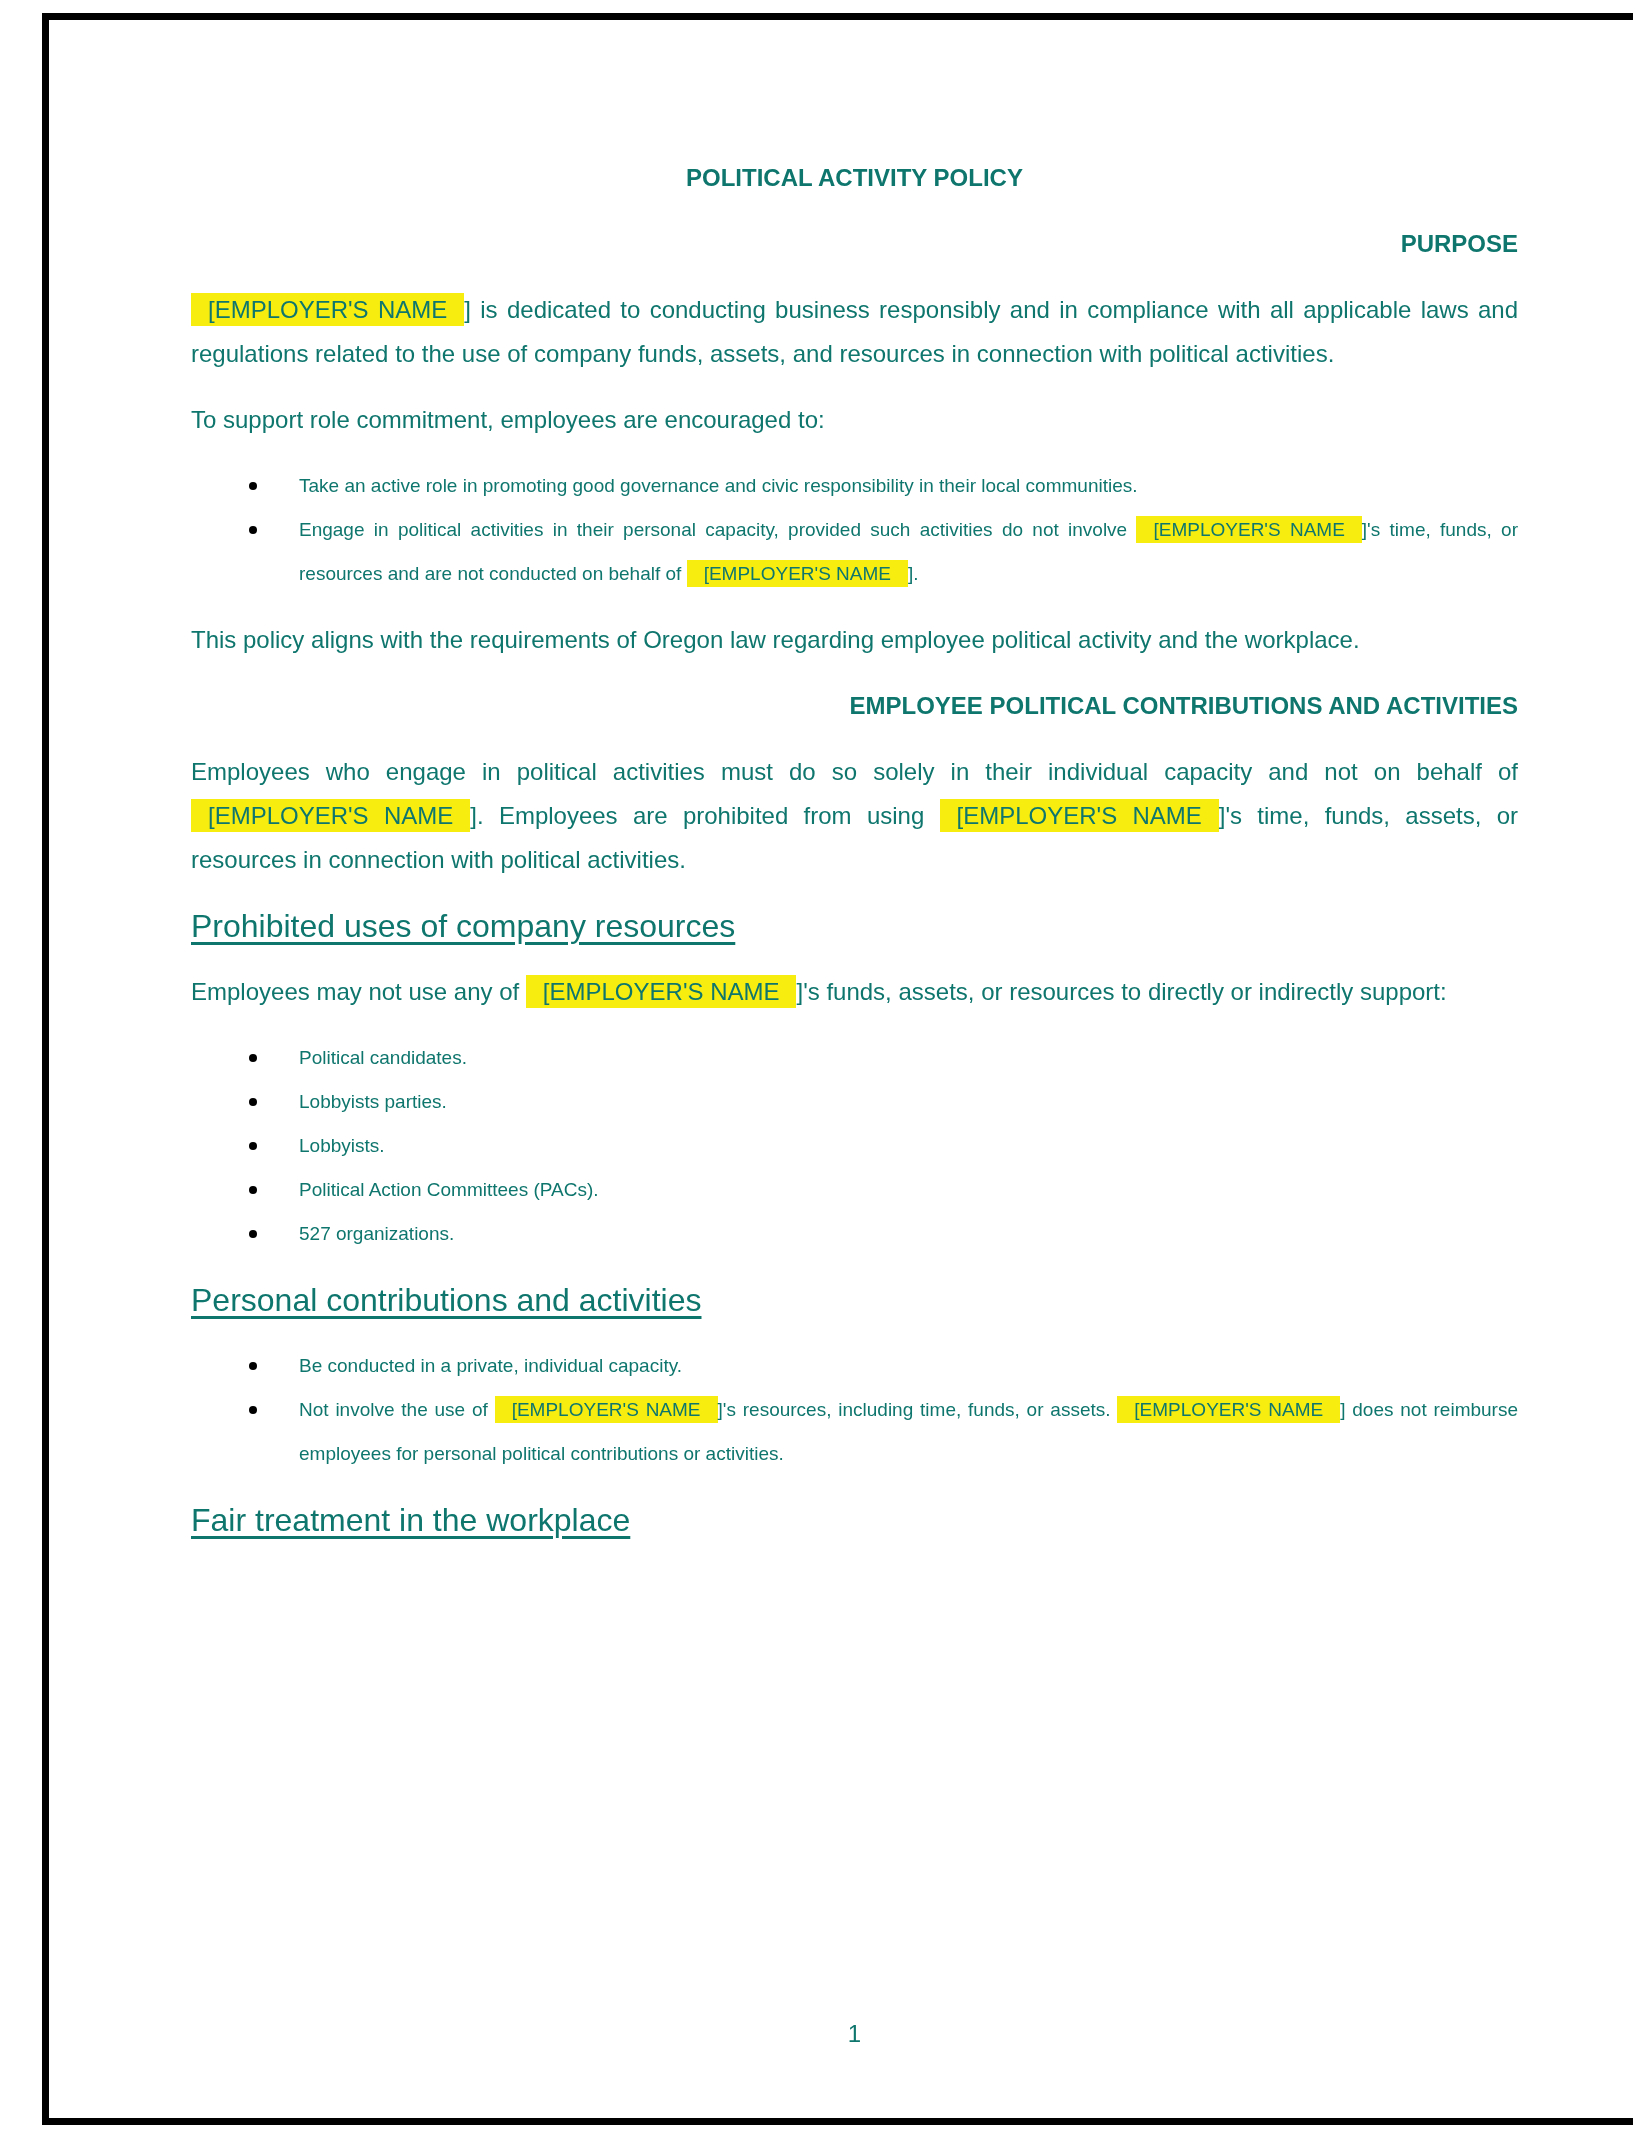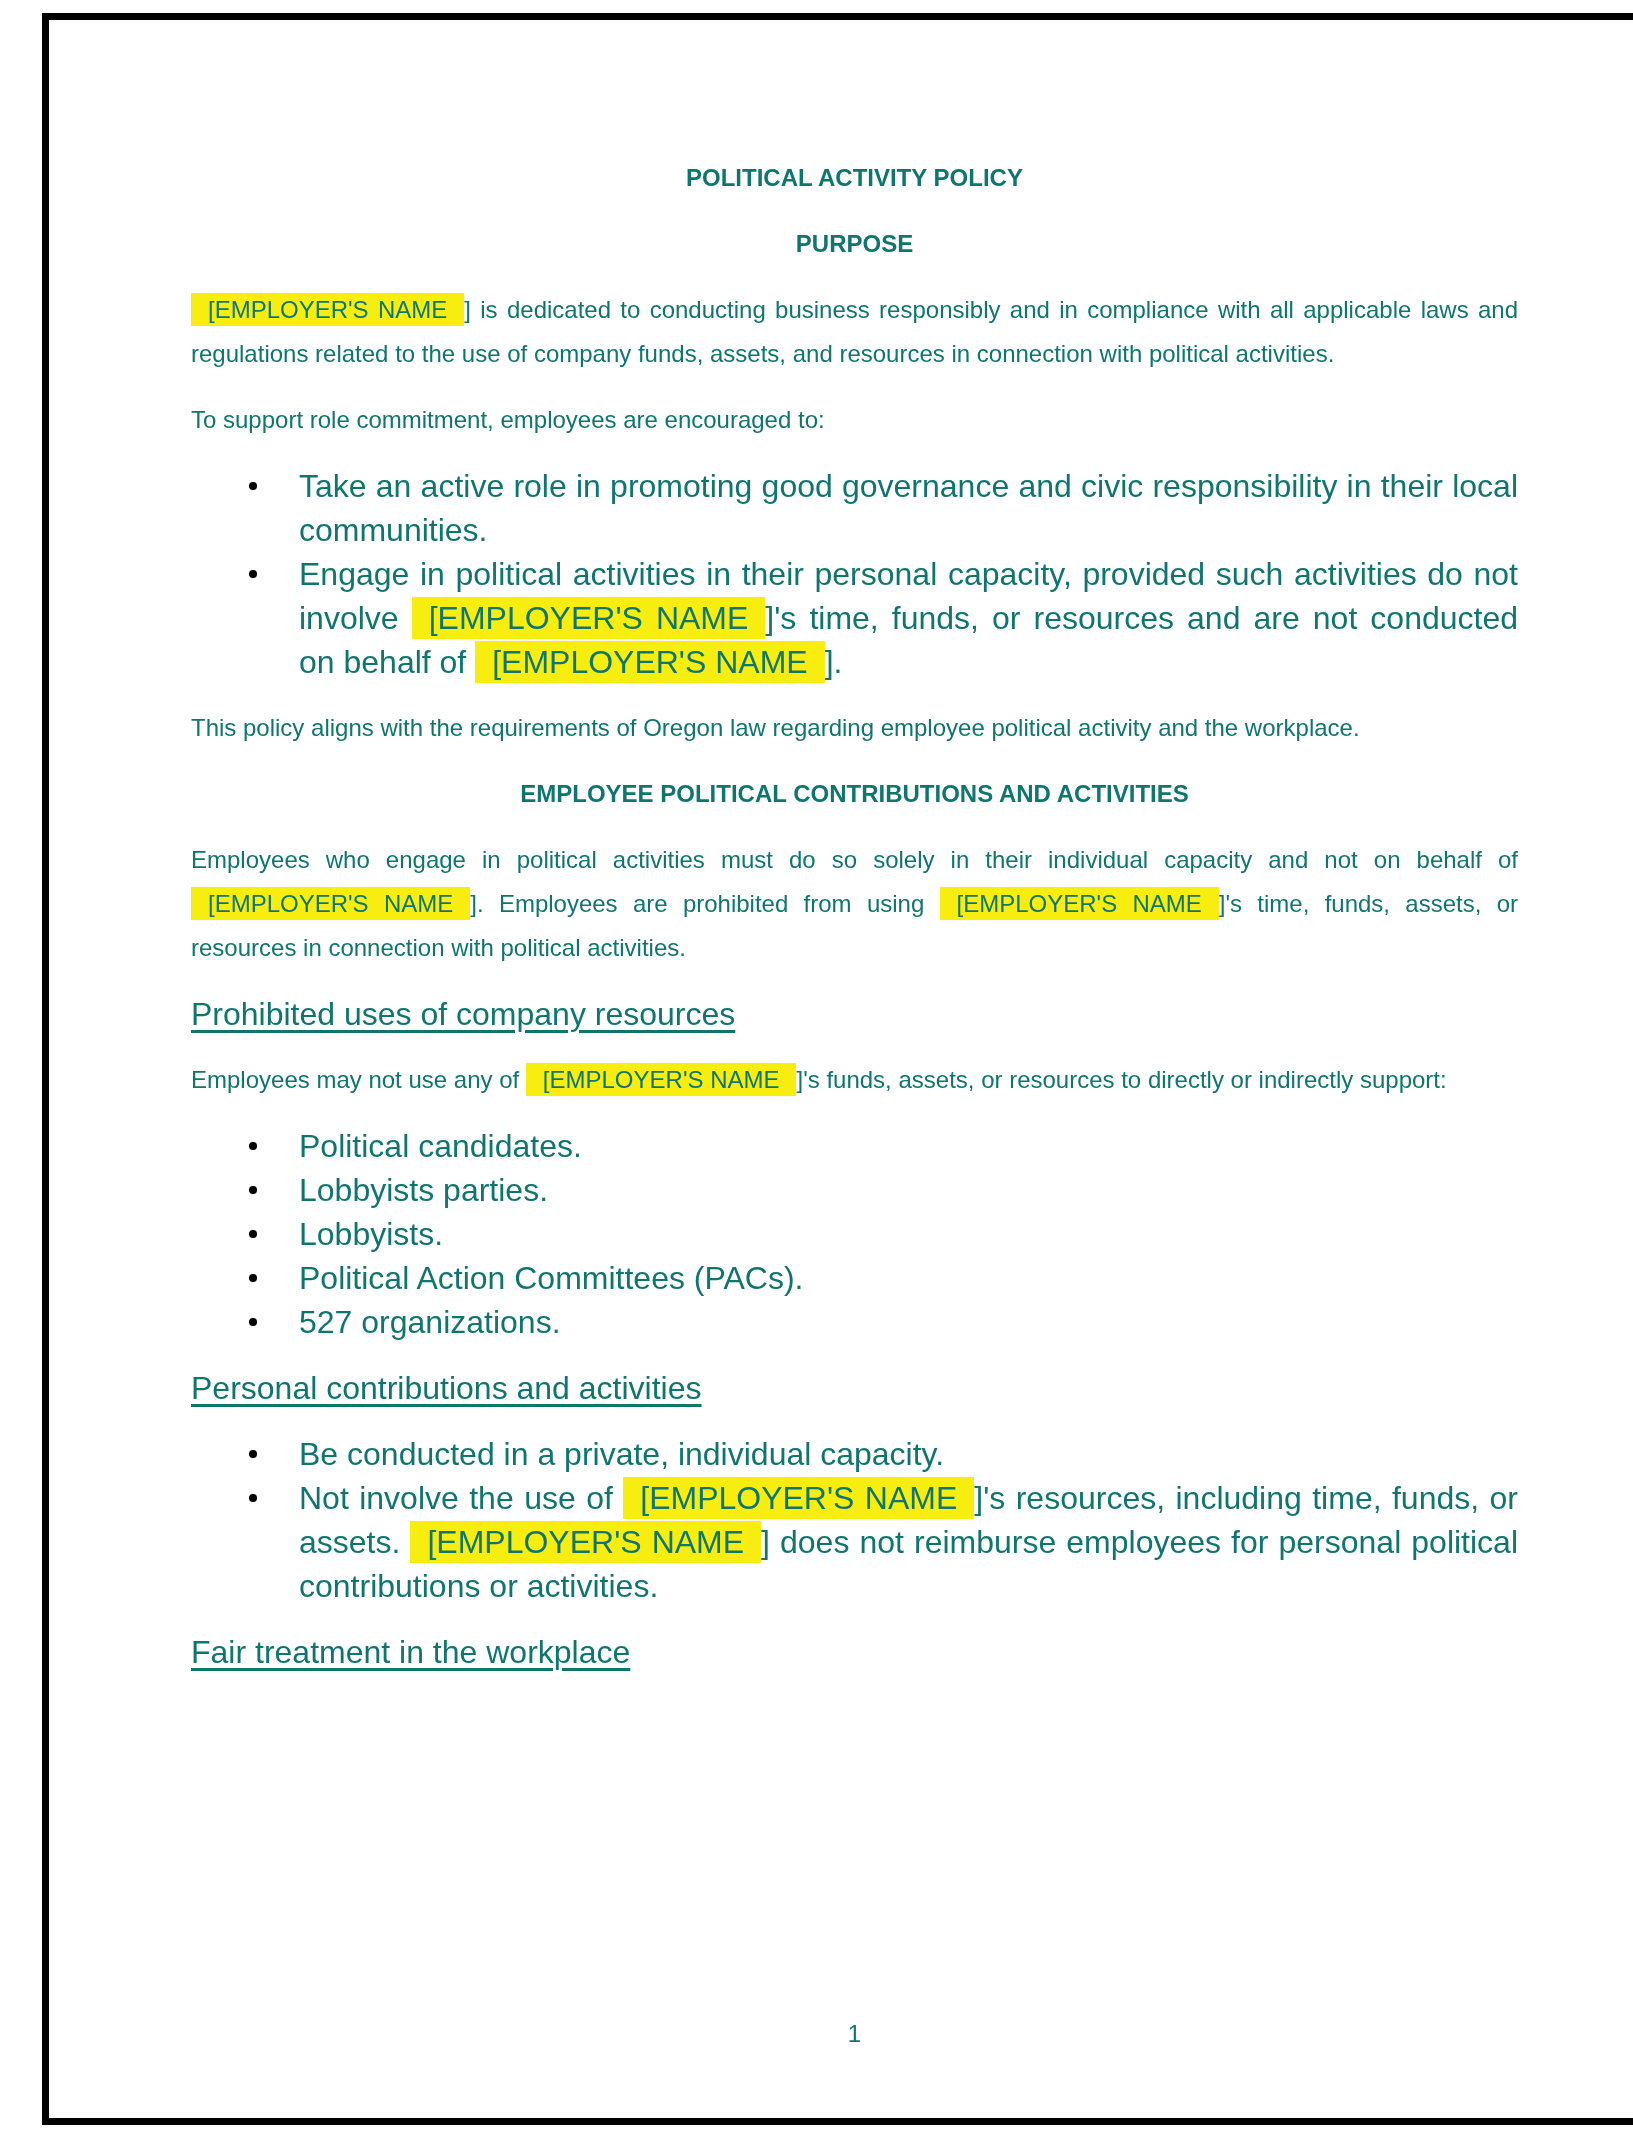--- a/index.html
+++ b/index.html
@@ -30,21 +30,21 @@
     font-size: 24px;
     line-height: 44px;
     font-weight: bold;
     text-align: center;
   }
   .heading {
     margin: 0 0 22px 0;
     font-size: 24px;
     line-height: 44px;
     font-weight: bold;
-    text-align: center;
+    text-align: right;
   }
   .sub {
     margin: 0 0 22px 0;
     font-size: 32px;
     line-height: 44px;
     font-weight: normal;
     text-decoration: underline;
     text-underline-offset: 5px;
     text-align: left;
   }
@@ -55,21 +55,21 @@
     text-align: justify;
   }
   ul.bullets {
     list-style: none;
     margin: 0 0 22px 0;
     padding: 0;
   }
   ul.bullets li {
     position: relative;
     padding-left: 108px;
-    font-size: 32px;
+    font-size: 19px;
     line-height: 44px;
     text-align: justify;
   }
   ul.bullets li::before {
     content: "";
     position: absolute;
     left: 58px;
     top: 18px;
     width: 8px;
     height: 8px;

